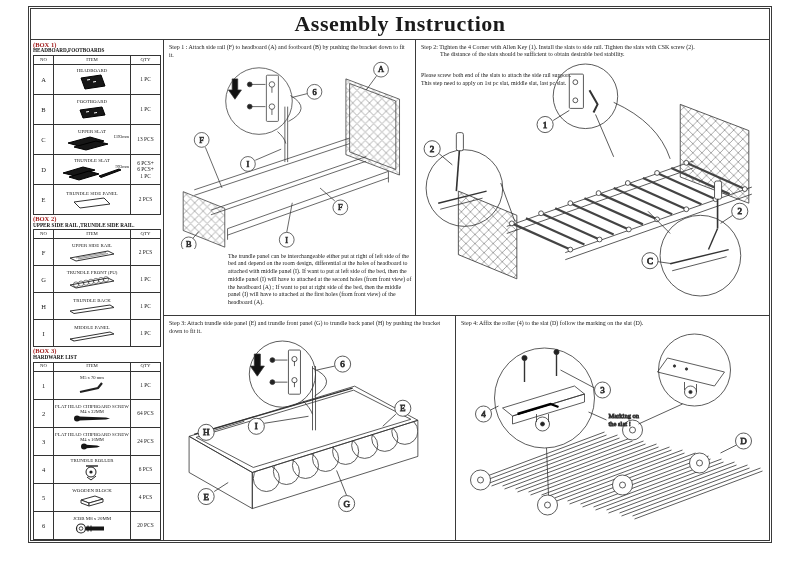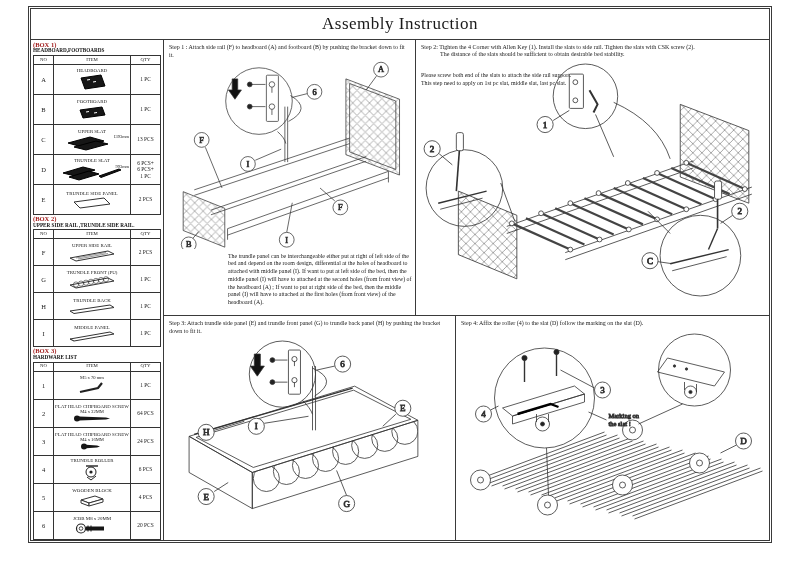--- a/index.html
+++ b/index.html
@@ -1,21 +1,21 @@
 <!DOCTYPE html>
 <html><head>
 <meta charset="utf-8">
 <style>
   html,body{margin:0;padding:0;background:#fff;}
   .page{position:relative;width:800px;height:565px;background:#fff;overflow:hidden;
         font-family:"Liberation Serif", serif;color:#1a1a1a;}
   .frame{position:absolute;left:30px;top:8px;width:738px;height:531px;
          border:1px solid #3a3a3a;box-shadow:0 0 0 1px #fff,0 0 0 2px #3a3a3a;background:#fff;}
   .titlebar{height:30px;line-height:30px;text-align:center;border-bottom:1px solid #3a3a3a;
-            font-size:17px;letter-spacing:.5px;}
+            font-size:22px;letter-spacing:.5px;font-weight:bold;}
   .content{display:flex;height:calc(100% - 31px);}
   
   .leftcol{width:133px;border-right:1px solid #3a3a3a;padding:1px 2px 0 2px;box-sizing:border-box;
            overflow:hidden;}
   .box-title{font-size:6.5px;font-weight:bold;color:#a32020;line-height:1.15;}
   .box-sub{font-size:5.2px;font-weight:bold;color:#111;line-height:1.1;margin-bottom:1px;}
   table.parts{width:100%;border-collapse:collapse;table-layout:fixed;}
   table.parts td{border:1px solid #333;text-align:center;vertical-align:middle;padding:0;overflow:hidden;}
   td.no{width:19px;font-size:6.5px;}
   td.qty{width:29px;font-size:5.4px;white-space:pre-line;line-height:1.2;}

